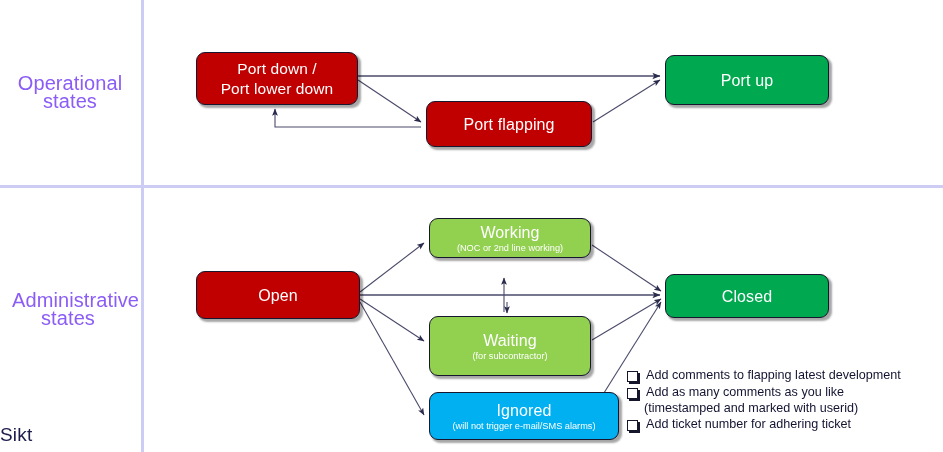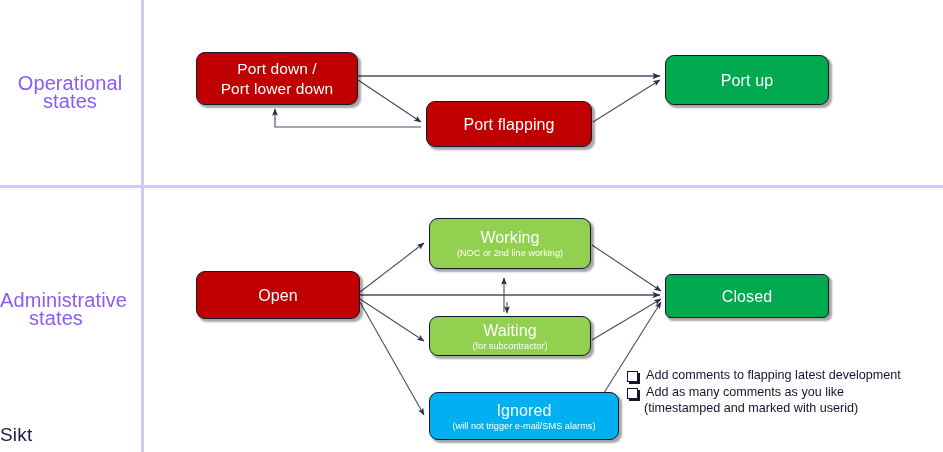--- a/index.html
+++ b/index.html
@@ -22,21 +22,21 @@
   .lane-label{
     position:absolute;
     text-align:center;
     font-size:20px;
     line-height:18px;
     color:#8b5cf6;
     letter-spacing:.1px;
     margin-top:16px;
   }
   #lane-operational{left:2px;top:58px;width:136px;}
-  #lane-administrative{left:0px;top:275px;width:112px;}
+  #lane-administrative{left:0px;top:275px;width:112px;padding-left:12px;}
 
   
   .node{
     position:absolute;
     box-sizing:border-box;
     border:1.6px solid #16162e;
     border-radius:9px;
     display:flex;
     flex-direction:column;
     align-items:center;
@@ -48,24 +48,24 @@
   }
   .node .title{font-size:16px;line-height:19px;letter-spacing:.1px;}
   .node .title.two-line{font-size:15.5px;line-height:20px;}
   .node .sub{font-size:9.2px;line-height:11px;margin-top:1px;letter-spacing:0px;}
 
   #node-port-down{left:196px;top:52px;width:162px;height:53px;background:#c00000;}
   #node-port-flapping{left:426px;top:101px;width:166px;height:46px;background:#c00000;}
   #node-port-up{left:665px;top:55px;width:164px;height:50px;background:#00a94f;border-radius:9px;}
 
   #node-open{left:196px;top:271px;width:164px;height:48px;background:#c00000;}
-  #node-working{left:429px;top:218px;width:162px;height:51px;background:#92d050;}
-  #node-waiting{left:429px;top:316px;width:162px;height:40px;background:#92d050;}
+  #node-working{left:429px;top:218px;width:162px;height:40px;background:#92d050;}
+  #node-waiting{left:429px;top:316px;width:162px;height:60px;background:#92d050;}
   #node-ignored{left:429px;top:392px;width:190px;height:48px;background:#00b0f0;}
-  #node-closed{left:665px;top:274px;width:164px;height:44px;background:#00a94f;border-radius:6px;}
+  #node-closed{left:665px;top:274px;width:164px;height:44px;background:#00a94f;}
 
   
   #checklist{
     position:absolute;left:627px;top:368px;width:312px;
     font-size:12.6px;line-height:15.6px;color:#141432;
   }
   .check-row{display:flex;align-items:flex-start;margin-bottom:1px;}
   .check-box{
     flex:0 0 auto;width:9px;height:9px;margin-top:3px;margin-right:8px;
     border:1.4px solid #15152c;background:#fff;
@@ -174,15 +174,19 @@
 <div id="checklist">
   <div class="check-row">
     <span class="check-box"></span>
     <span class="check-text">Add comments to flapping latest development</span>
   </div>
   <div class="check-row">
     <span class="check-box"></span>
     <span class="check-text">Add as many comments as you like</span>
   </div>
   <div class="check-cont">(timestamped and marked with userid)</div>
+  <div class="check-row">
+    <span class="check-box"></span>
+    <span class="check-text">Add ticket number for adhering ticket</span>
+  </div>
 </div>
 
 <div id="brand">Sikt</div>
 
 </body></html>

